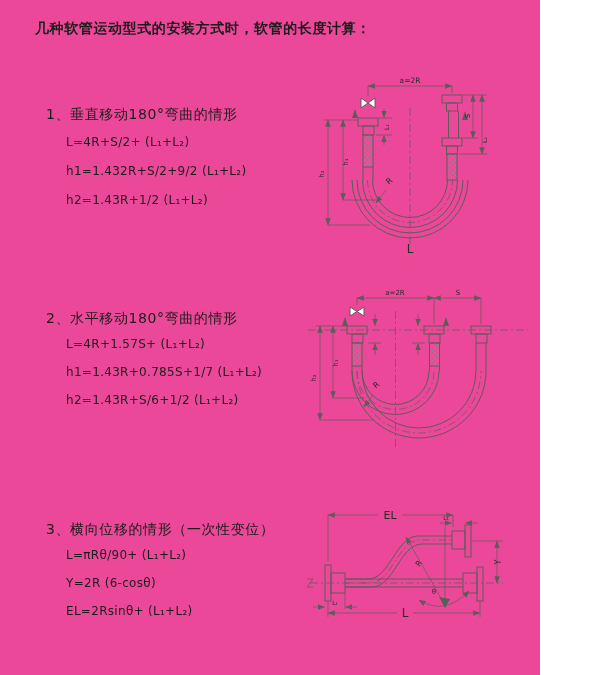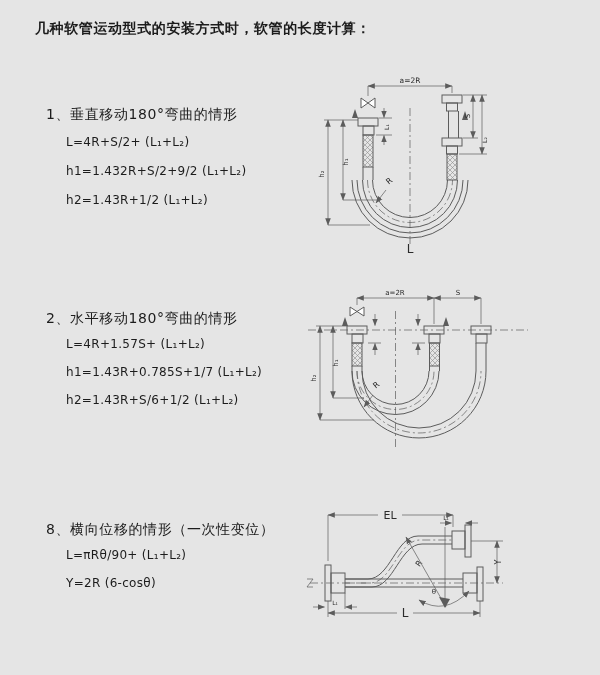--- a/index.html
+++ b/index.html
@@ -1,18 +1,18 @@
 <!DOCTYPE html>
 <html><head>
 <meta charset="utf-8">
 <style>
   *{margin:0;padding:0;box-sizing:border-box}
   html,body{width:600px;height:675px;background:#fff}
   body{font-family:"DejaVu Sans","Liberation Sans",sans-serif;color:#1c1c1c}
-  #page{position:relative;width:600px;height:675px;background:#e5e5e5;overflow:hidden}
+  #page{position:relative;width:540px;height:675px;background:#ec4899;overflow:hidden}
   .title{position:absolute;left:35px;top:20px;font-size:14px;font-weight:600;letter-spacing:.6px}
   .sec-h{position:absolute;font-size:14px;font-weight:400;letter-spacing:.6px}
   .formula{position:absolute;font-size:12px;font-weight:500;letter-spacing:.3px}
   .dia{position:absolute}
   .dia line,.dia path,.dia rect,.dia polygon{stroke:#5c5c5c;fill:none;stroke-width:1}
   .dia .dim{stroke-width:.7}
   .dia .cl{stroke-width:.7;stroke-dasharray:8 3 2 3}
   .dia .hatch{fill:url(#hatch)}
   .dia .fill{fill:#5c5c5c;stroke:none}
   .dia .vv{fill:#fff}
@@ -209,23 +209,24 @@
       <line class="dim" x1="20" y1="137" x2="74" y2="137"></line>
       <text font-size="7" text-anchor="middle" transform="rotate(-90 16 95)" x="16" y="95">h₂</text>
     </g>
 
     <g>
       <line class="dim" x1="73" y1="112" x2="64" y2="124" marker-end="url(#arw)"></line>
       <text font-size="8" text-anchor="middle" transform="rotate(-40 78 104)" x="78" y="104">R</text>
     </g>
   </svg>
 
-  <div class="sec-h" style="left:46px;top:521px">8、横向位移的情形（一次性变位）</div>
+  <div class="sec-h" style="left:46px;top:521px">3、横向位移的情形（一次性变位）</div>
   <div class="formula" style="left:66px;top:548px">L=πRθ/90+ (L₁+L₂)</div>
   <div class="formula" style="left:66px;top:576px">Y=2R (6-cosθ)</div>
+  <div class="formula" style="left:66px;top:604px">EL=2Rsinθ+ (L₁+L₂)</div>
 
   <svg class="dia" style="left:300px;top:497px" width="300" height="170" viewBox="0 0 300 170">
 
     <line class="cl" x1="10" y1="86" x2="203" y2="86"></line>
     <path class="dim" d="M7,82 L13,82 L7,90 L13,90"></path>
 
     <g>
       <rect x="25" y="68" width="6" height="36"></rect>
       <rect x="31" y="76" width="14" height="20"></rect>
     </g>

